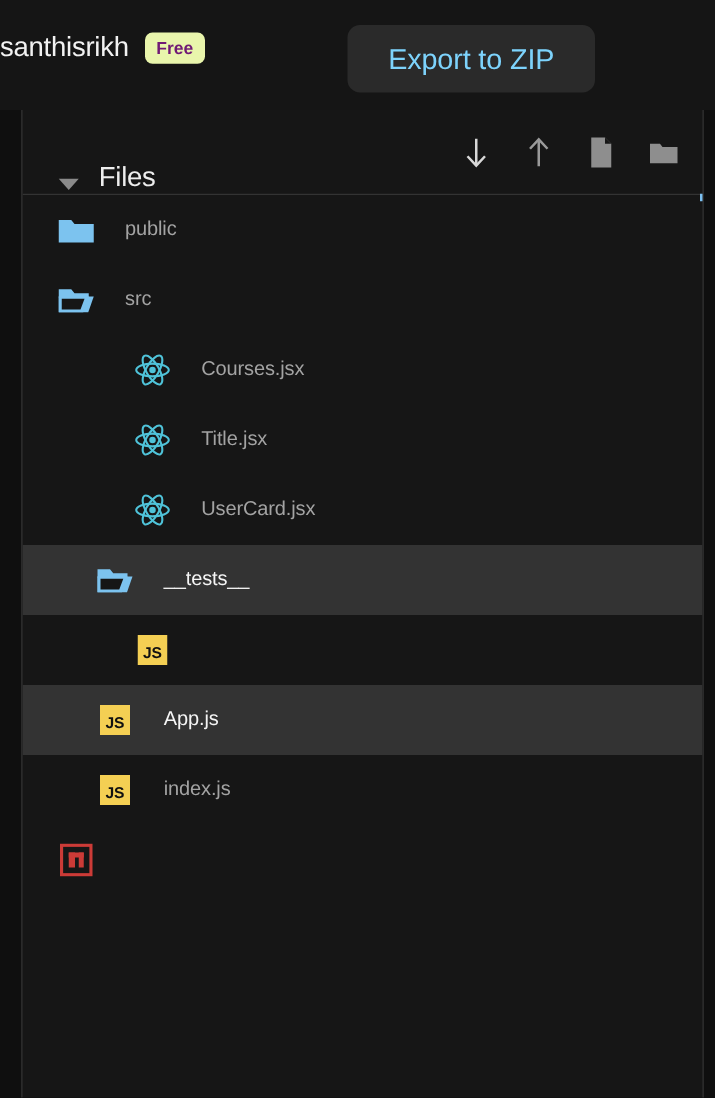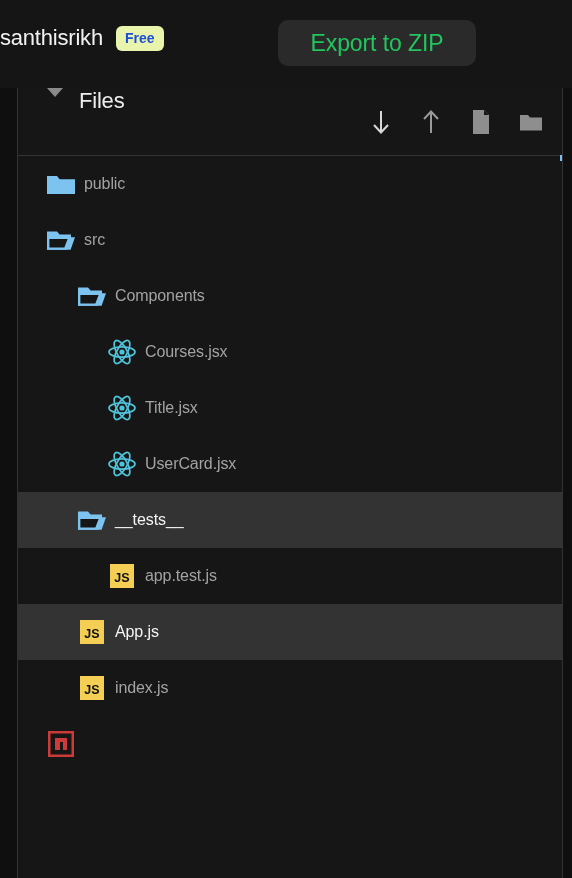--- a/index.html
+++ b/index.html
@@ -44,37 +44,37 @@
   }
   .username {
     color: #f2f2f2;
     font-size: 22px;
     line-height: 26px;
     letter-spacing: -0.2px;
     text-align: right;
   }
   .plan-badge {
     background: #e9f5ac;
-    color: #1d4ed8;
+    color: #701a75;
     font-size: 14px;
     line-height: 14px;
     font-weight: 700;
     padding: 5px 9px 6px;
     border-radius: 6px;
   }
   .export-btn {
     position: absolute;
     left: 278px;
     top: 20px;
     width: 198px;
-    height: 46px;
+    height: 54px;
     background: #2a2a2a;
     border: none;
     border-radius: 10px;
-    color: #22c55e;
+    color: #7dd3fc;
     font-family: "Liberation Sans", sans-serif;
     font-size: 23px;
     letter-spacing: -0.1px;
     cursor: pointer;
     padding: 0;
   }
 
   
   .files-panel {
     position: absolute;
@@ -86,21 +86,21 @@
     border-left: 1px solid #333333;
     border-right: 1px solid #333333;
     box-sizing: border-box;
     overflow: hidden;
   }
   .panel-header {
     position: relative;
     height: 68px;
     border-bottom: 1px solid #333333;
     display: flex;
-    align-items: flex-start;
+    align-items: flex-end;
     box-sizing: border-box;
   }
   .collapse-caret {
     width: 16px;
     height: 12px;
     margin-left: 29px;
     margin-right: 16px;
     cursor: pointer;
     flex: 0 0 auto;
   }
@@ -161,21 +161,21 @@
     background: #333333;
     align-items: center;
   }
   .row .ico {
     width: 30px;
     height: 30px;
     flex: 0 0 auto;
     display: flex;
     align-items: center;
     justify-content: center;
-    margin-right: 8px;
+    margin-right: 24px;
   }
   .row .nm {
     color: #a3a3a3;
     font-size: 16px;
     letter-spacing: -0.1px;
   }
   .row.active .nm {
     color: #f5f5f5;
   }
 
@@ -251,32 +251,20 @@
           <span class="ico">
             <svg width="30" height="24" viewBox="0 0 30 24">
               <path d="M1 3.4 h10 l2.6 3.2 h11.4 v3.4 h-24 z" fill="#7cc3ef"></path>
               <path d="M1 9.2 h28 l-4.4 12.6 h-23.6 z" fill="#7cc3ef"></path>
               <path d="M3.2 10.6 h20.6 l-3.4 9.8 h-17.2 z" fill="#161616"></path>
               <path d="M1 9.2 h24 l-4.4 12.6 h-19.6 z" fill="#7cc3ef"></path>
               <path d="M3.4 11 h18.2 l-3.2 8.6 h-15 z" fill="#161616"></path>
             </svg>
           </span>
           <span class="nm">src</span>
-        </div>
-        <div class="row ind-1">
-          <span class="ico">
-            <svg width="30" height="24" viewBox="0 0 30 24">
-              <path d="M1 3.4 h10 l2.6 3.2 h11.4 v3.4 h-24 z" fill="#7cc3ef"></path>
-              <path d="M1 9.2 h28 l-4.4 12.6 h-23.6 z" fill="#7cc3ef"></path>
-              <path d="M3.2 10.6 h20.6 l-3.4 9.8 h-17.2 z" fill="#161616"></path>
-              <path d="M1 9.2 h24 l-4.4 12.6 h-19.6 z" fill="#7cc3ef"></path>
-              <path d="M3.4 11 h18.2 l-3.2 8.6 h-15 z" fill="#161616"></path>
-            </svg>
-          </span>
-          <span class="nm">Components</span>
         </div>
         <div class="row ind-2">
           <span class="ico">
             <svg width="30" height="28" viewBox="0 0 30 28">
               <g fill="none" stroke="#4fc3d9" stroke-width="1.7">
                 <ellipse cx="15" cy="14" rx="13" ry="5.1"></ellipse>
                 <ellipse cx="15" cy="14" rx="13" ry="5.1" transform="rotate(60 15 14)"></ellipse>
                 <ellipse cx="15" cy="14" rx="13" ry="5.1" transform="rotate(120 15 14)"></ellipse>
               </g>
               <circle cx="15" cy="14" r="2.6" fill="#4fc3d9"></circle>
@@ -322,21 +310,20 @@
           </span>
           <span class="nm">__tests__</span>
         </div>
         <div class="row ind-2">
           <span class="ico">
             <svg width="24" height="24" viewBox="0 0 24 24">
               <rect x="0" y="0" width="24" height="24" fill="#f4cf53"></rect>
               <text x="12" y="18" font-family="Liberation Sans, sans-serif" font-size="12.5" font-weight="700" fill="#111111" text-anchor="middle">JS</text>
             </svg>
           </span>
-          <span class="nm">app.test.js</span>
         </div>
         <div class="row ind-1 active">
           <span class="ico">
             <svg width="24" height="24" viewBox="0 0 24 24">
               <rect x="0" y="0" width="24" height="24" fill="#f4cf53"></rect>
               <text x="12" y="18" font-family="Liberation Sans, sans-serif" font-size="12.5" font-weight="700" fill="#111111" text-anchor="middle">JS</text>
             </svg>
           </span>
           <span class="nm">App.js</span>
         </div>

